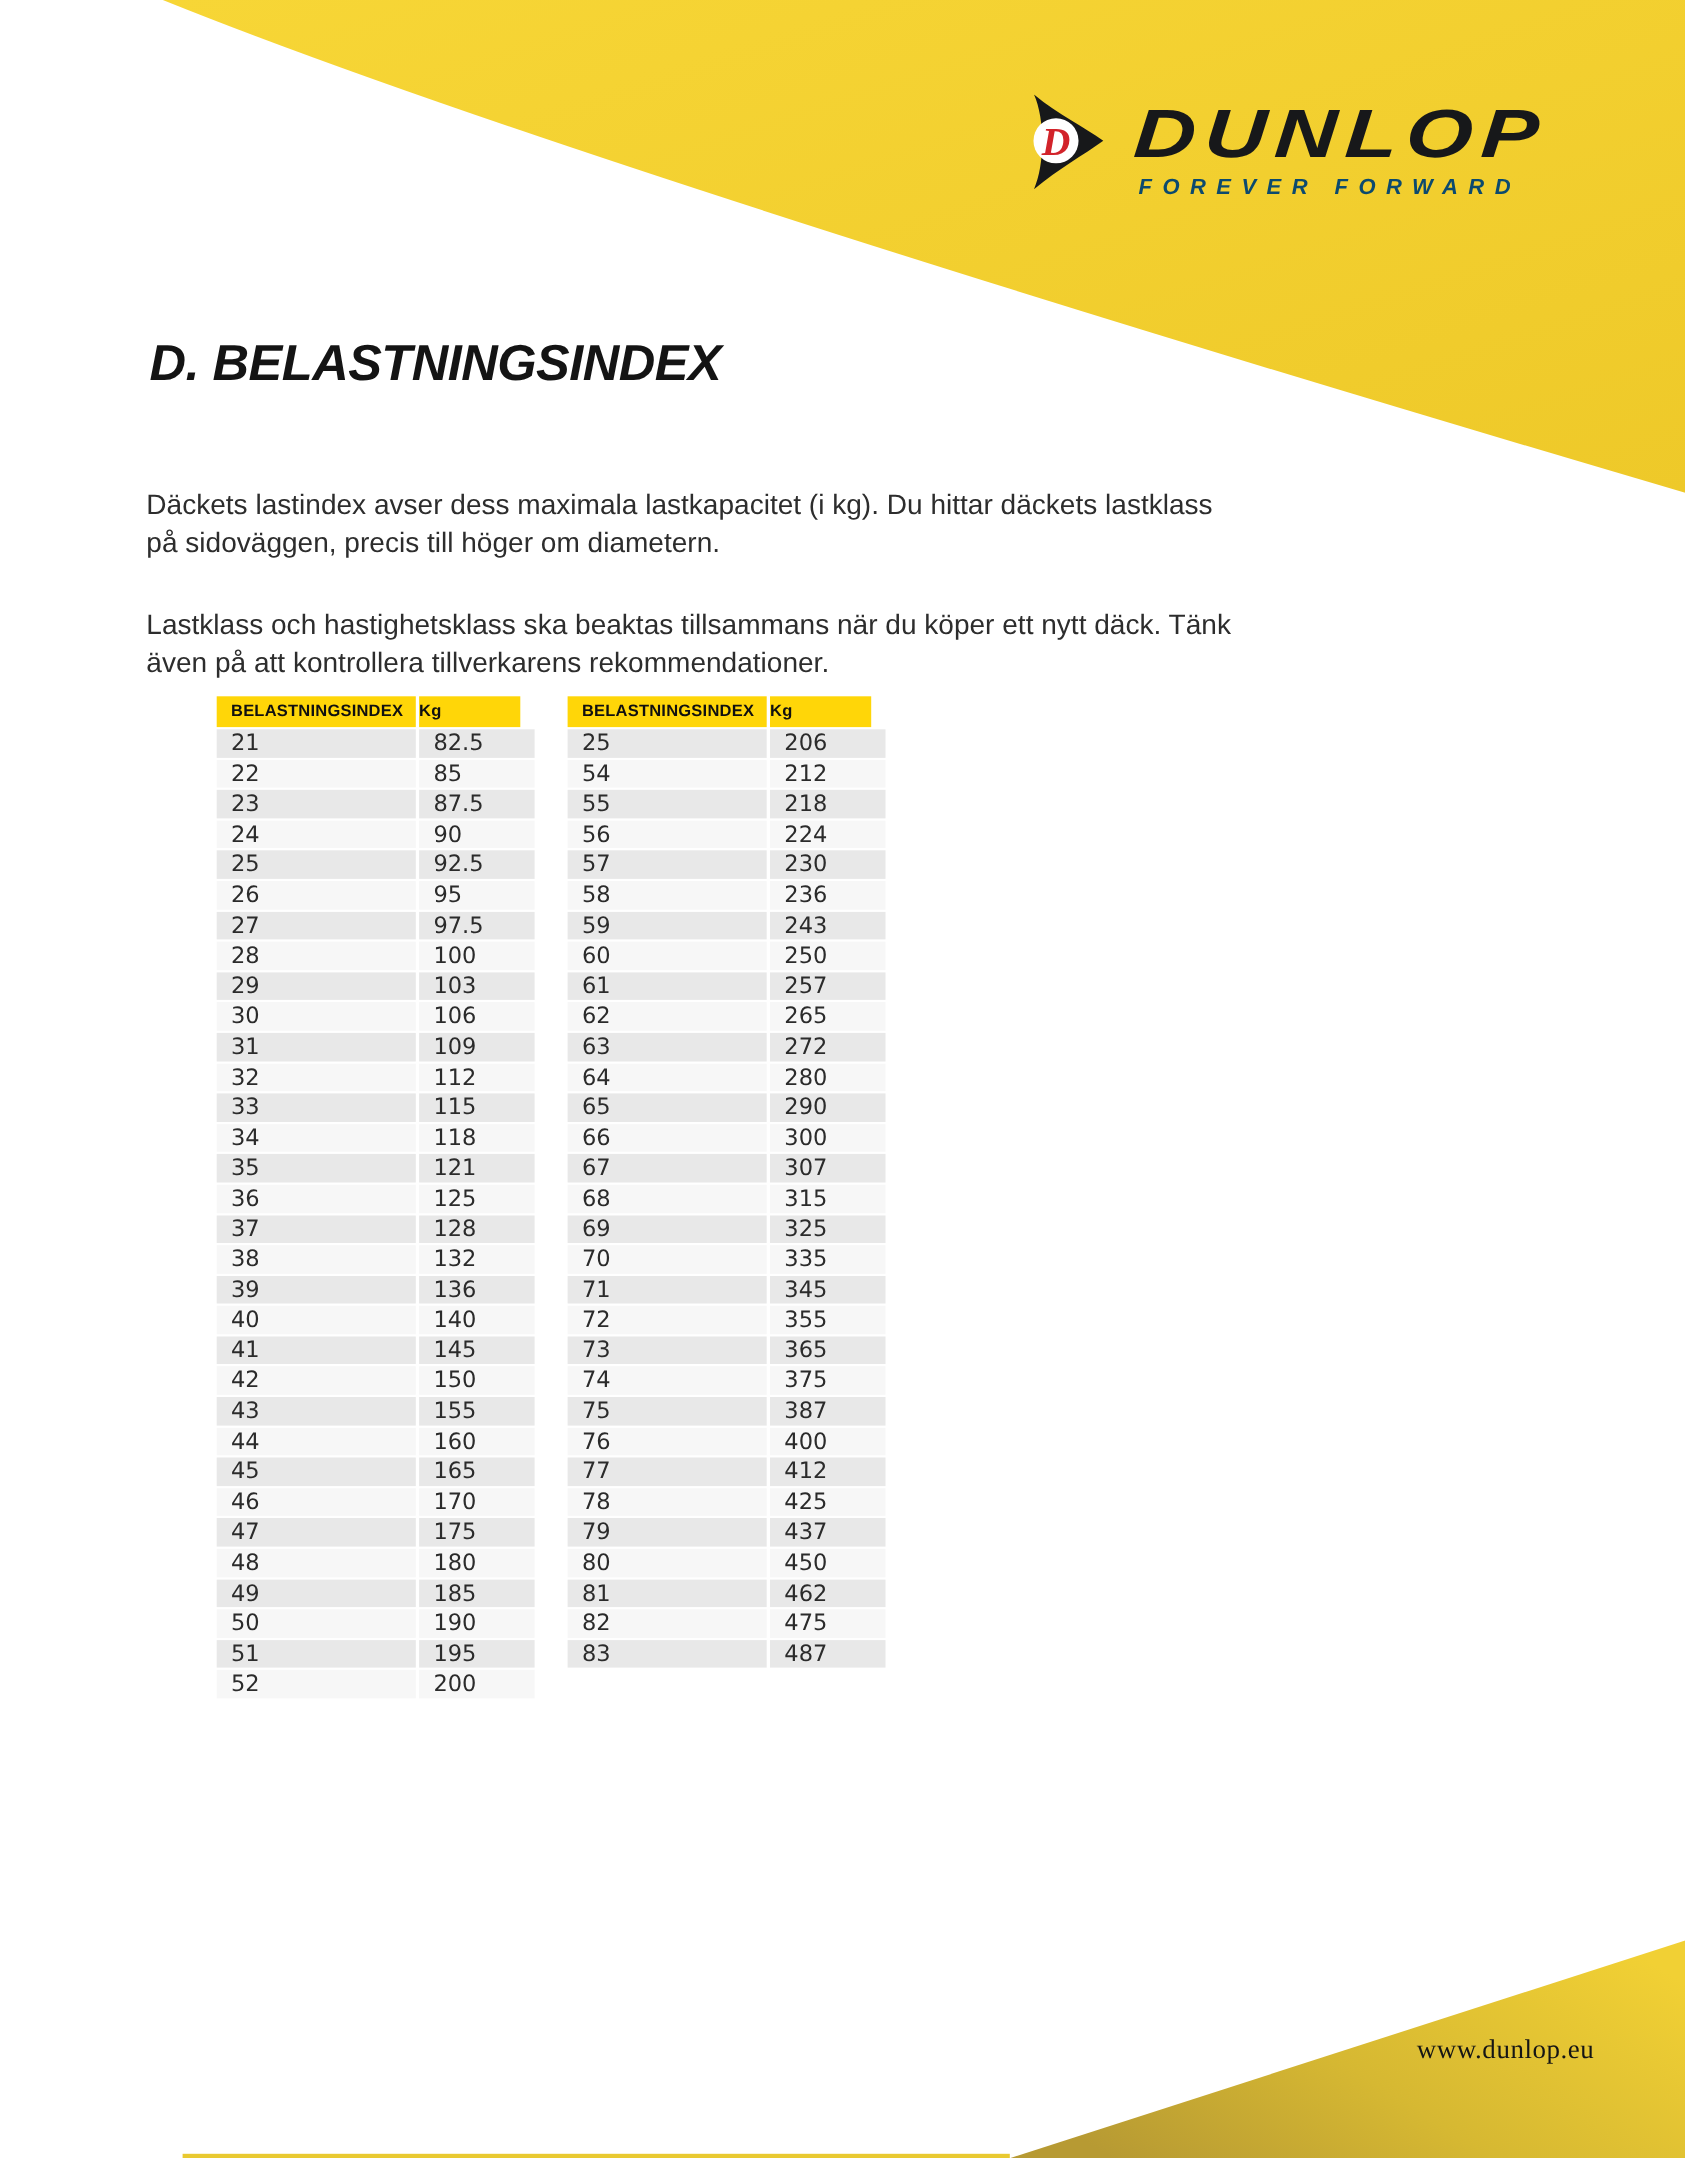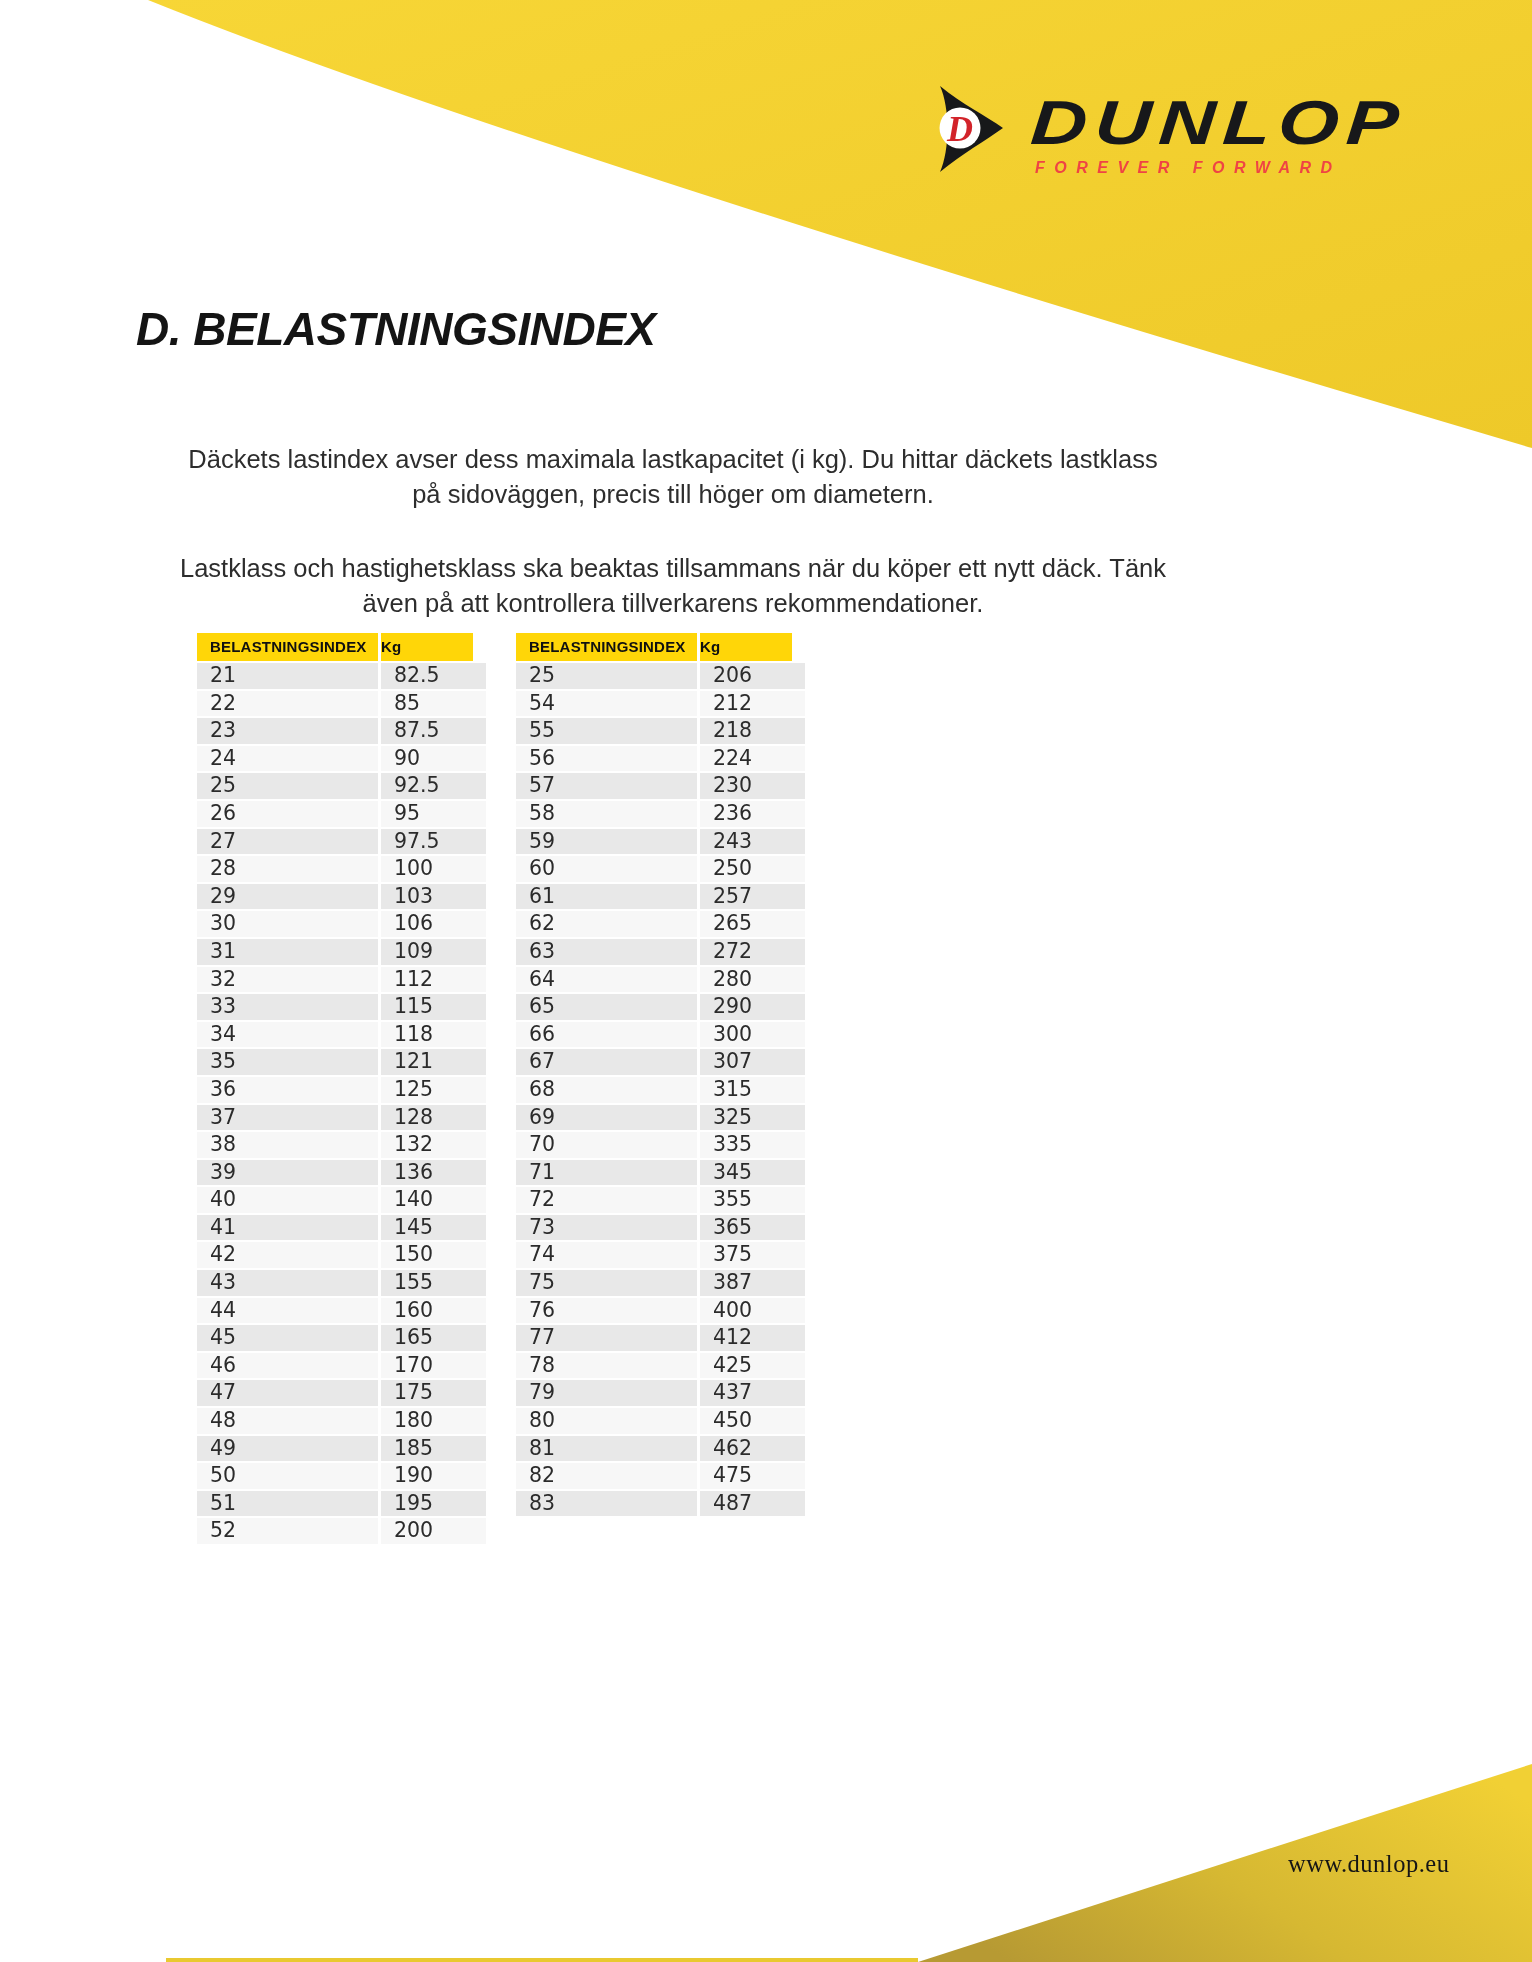--- a/index.html
+++ b/index.html
@@ -16,33 +16,33 @@
   
   .logo{left:933px;top:86px;display:flex;align-items:flex-start;}
   .emblem{width:72px;height:86px;flex:0 0 auto;}
   .wordmark-block{margin-left:26px;}
   .wordmark{
     font-size:62px;font-weight:bold;font-style:italic;letter-spacing:6px;
     line-height:62px;color:#17181a;white-space:nowrap;
     transform:skewX(-4deg) scaleX(1.26);transform-origin:left center;margin-top:6px;
   }
   .tagline{
-    font-size:16px;font-weight:bold;font-style:italic;letter-spacing:9.5px;
-    color:#ef4444;margin-top:5px;margin-left:4px;white-space:nowrap;
+    font-size:20px;font-weight:bold;font-style:italic;letter-spacing:9.5px;
+    color:#0c4a6e;margin-top:5px;margin-left:4px;white-space:nowrap;
   }
 
   
   .title{
     left:136px;top:288px;font-size:46px;font-weight:bold;font-style:italic;
     color:#141414;letter-spacing:-0.5px;white-space:nowrap;margin-top:14px;
   }
   .para{width:1080px;font-size:25.5px;line-height:35px;color:#2d2d2d;}
   #para1{left:133px;top:442px;}
   #para2{left:133px;top:551px;}
-  .para .line{white-space:nowrap;text-align:center;}
+  .para .line{white-space:nowrap;}
 
   
   .ti-table{top:633px;}
   #tableLeft{left:197px;}
   #tableRight{left:516px;}
   .ti-hrow{display:flex;height:28px;margin-bottom:2px;}
   .ti-hrow .hc{
     font-weight:bold;font-size:15px;line-height:28px;color:#101010;
     background:var(--table_header_yellow,#ffd608);letter-spacing:0.2px;
   }

